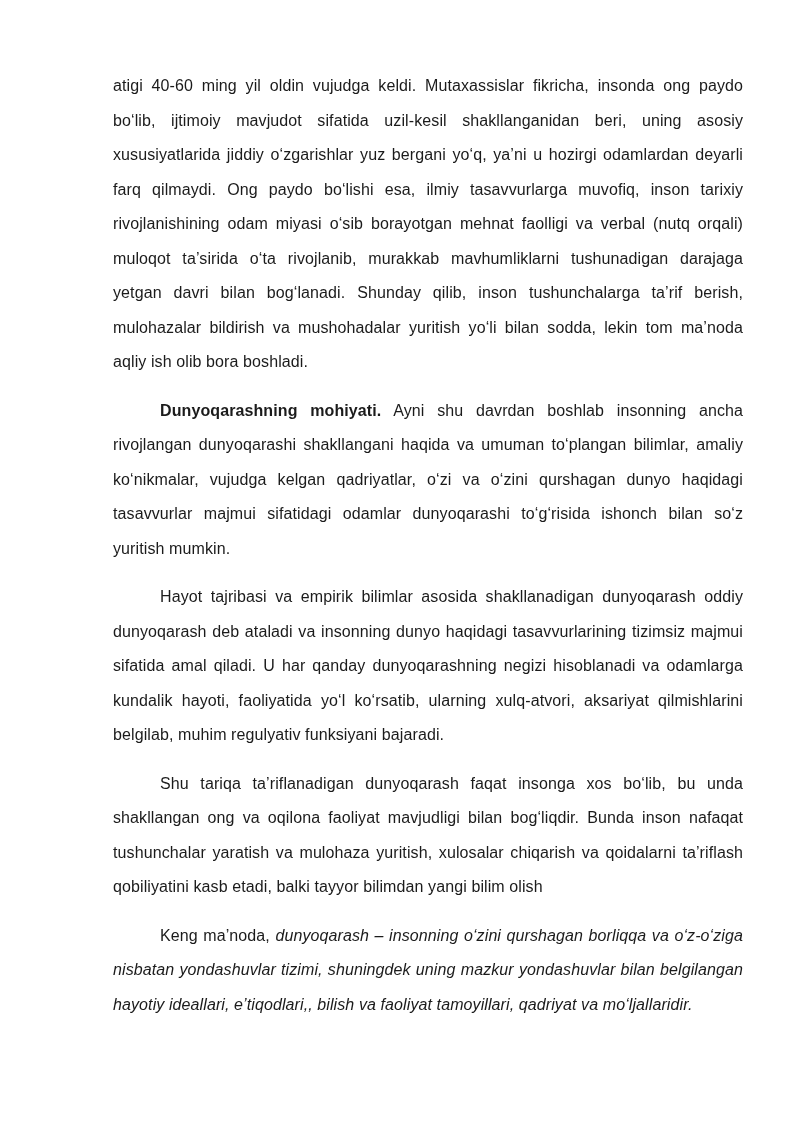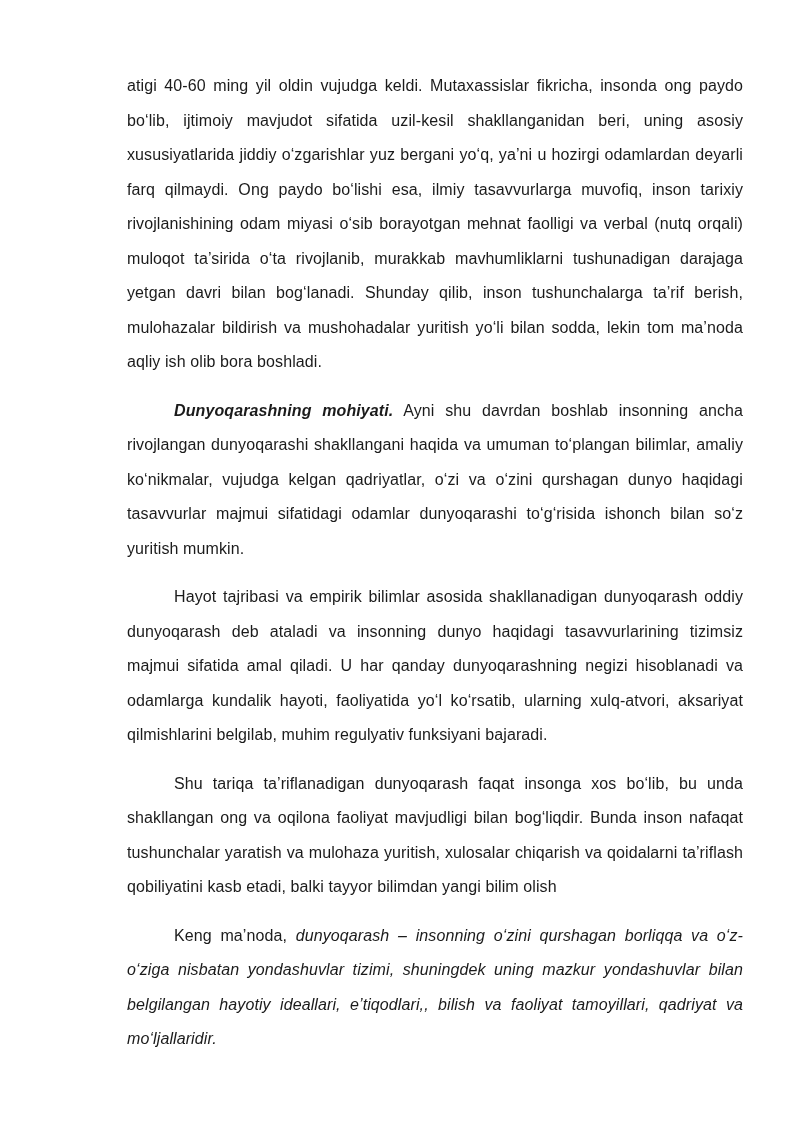--- a/index.html
+++ b/index.html
@@ -20,28 +20,28 @@
     top: 69px;
     left: 113px;
     width: 630px;
     font-family: "Liberation Sans", "DejaVu Sans", sans-serif;
     font-size: 16px;
     line-height: 34.5px;
     color: #1b1b1b;
     letter-spacing: 0.1px;
   }
   .para {
-    margin: 0 0 14px 14px;
+    margin: 0 0 14px 0;
     text-align: justify;
     text-justify: inter-word;
   }
   .para.indent {
     text-indent: 47px;
   }
-  .seg-bold { font-weight: 700; font-style: italic; }
+  .seg-bold { font-weight: 700; }
   .seg-italic { font-style: italic; }
 </style>
 </head>
 <body>
 
 <div class="page">
   <div class="text-block">
 
     <p class="para"><span>atigi 40-60 ming yil oldin vujudga keldi. Mutaxassislar fikricha, insonda ong paydo bo‘lib, ijtimoiy mavjudot sifatida uzil-kesil shakllanganidan beri, uning asosiy xususiyatlarida jiddiy o‘zgarishlar yuz bergani yo‘q, ya’ni u hozirgi odamlardan deyarli farq qilmaydi. Ong paydo bo‘lishi esa, ilmiy tasavvurlarga muvofiq, inson tarixiy rivojlanishining odam miyasi o‘sib borayotgan mehnat faolligi va verbal (nutq orqali) muloqot ta’sirida o‘ta rivojlanib, murakkab mavhumliklarni tushunadigan darajaga yetgan davri bilan bog‘lanadi. Shunday qilib, inson tushunchalarga ta’rif berish, mulohazalar bildirish va mushohadalar yuritish yo‘li bilan sodda, lekin tom ma’noda aqliy ish olib bora boshladi.</span></p>
 

